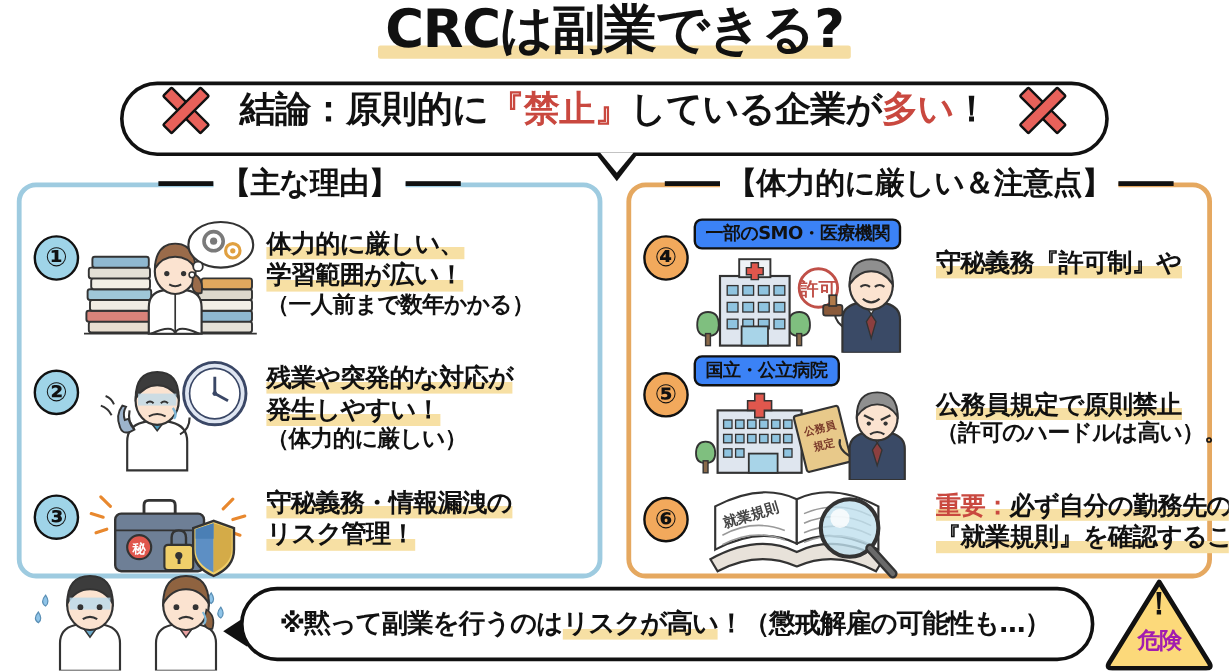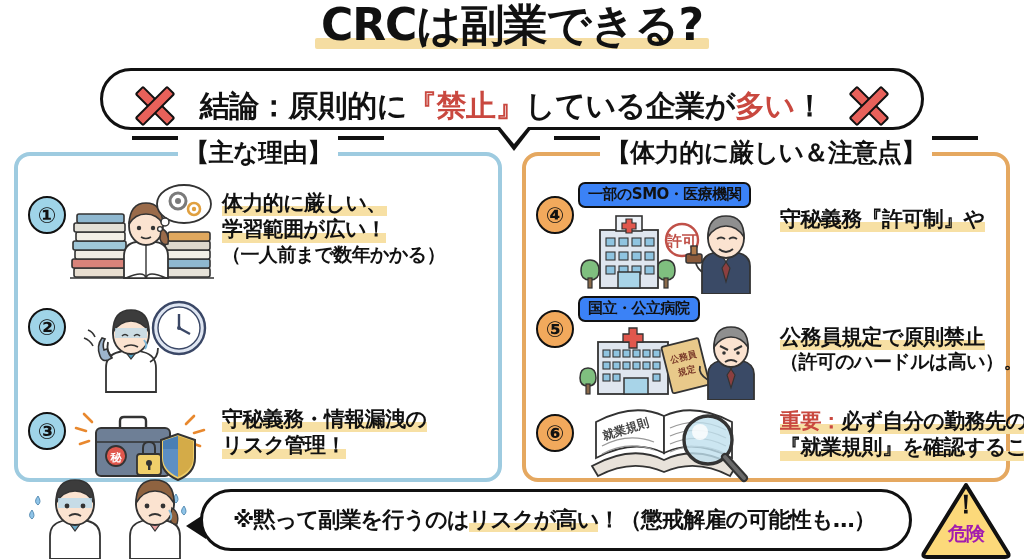--- a/index.html
+++ b/index.html
@@ -20,21 +20,21 @@
   }
   .title .hl-band {
     position:absolute; left:4px; right:4px; bottom:1px; height:11px;
     background:#f5dda2; z-index:-1; border-radius:2px;
   }
 
   
   .conclusion {
     position:absolute; left:100px; top:68px; width:824px; height:62px;
     border:3px solid #111; border-radius:34px; background:#fff;
-    display:flex; align-items:flex-end; justify-content:center; gap:24px;
+    display:flex; align-items:flex-start; justify-content:center; gap:24px;
   }
   .conclusion-text {
     font-size:30px; font-weight:bold; color:#111; white-space:nowrap;
     letter-spacing:-0.5px;
   }
   .conclusion-text .red { color:#c9483f; }
   .xmark { width:42px; height:42px; position:relative; flex:0 0 auto; }
   .xmark span {
     position:absolute; left:50%; top:50%; width:46px; height:12px;
     background:#e8615a; border:2.5px solid #111; border-radius:2px;
@@ -54,21 +54,21 @@
     border-top:17px solid #fff;
   }
 
   
   .panel { position:absolute; border-radius:16px; background:#fff; }
   .panel-left  { left:14px;  top:152px; width:488px; height:330px; border:4px solid #9ecbe0; }
   .panel-right { left:522px; top:152px; width:488px; height:330px; border:4px solid #e5a860; }
 
   .panel-header {
     position:absolute; top:-20px; left:0; width:100%;
-    display:flex; align-items:flex-start; justify-content:center;
+    display:flex; align-items:center; justify-content:center;
   }
   .panel-header .cap {
     background:#fff; padding:0 6px; font-size:25px; font-weight:bold;
     color:#111; white-space:nowrap; letter-spacing:-0.5px;
   }
   .panel-header .ln { height:4px; flex:0 0 46px; }
   .panel-left  .panel-header .ln { background:#111; }
   .panel-right .panel-header .ln { background:#111; }
 
   
@@ -246,20 +246,25 @@
             <path d="M36 44 q-6 8-2 18 q2 6 8 4 l4-2 -5-9 -3 1 q-2-6 1-11 Z" fill="#9db4cc" stroke="#333" stroke-width="1.6"></path>
 
             <path d="M46 64 q-6-6-4-16" stroke="#333" stroke-width="1.8" fill="none"></path>
             <path d="M84 68 q8-4 8-14" stroke="#333" stroke-width="1.8" fill="none"></path>
 
             <g stroke="#333" stroke-width="1.6" fill="none">
               <path d="M22 36 q5 2 7 7"></path>
               <path d="M18 44 q6 2 9 8"></path>
             </g>
           </svg>
+        </div>
+        <div class="copy">
+          <div class="ln-row"><span class="line hl">残業や突発的な対応が</span></div>
+          <div class="ln-row"><span class="line hl">発生しやすい！</span></div>
+          <div class="ln-row"><span class="sub">（体力的に厳しい）</span></div>
         </div>
       </div>
 
       <div class="row" style="height:92px">
         <div class="badge badge-blue">③</div>
         <div class="art">
           <svg width="150" height="90" viewBox="0 0 150 90">
 
             <g stroke="#e8882e" stroke-width="2.6" stroke-linecap="round">
               <line x1="18" y1="16" x2="26" y2="24"></line>

